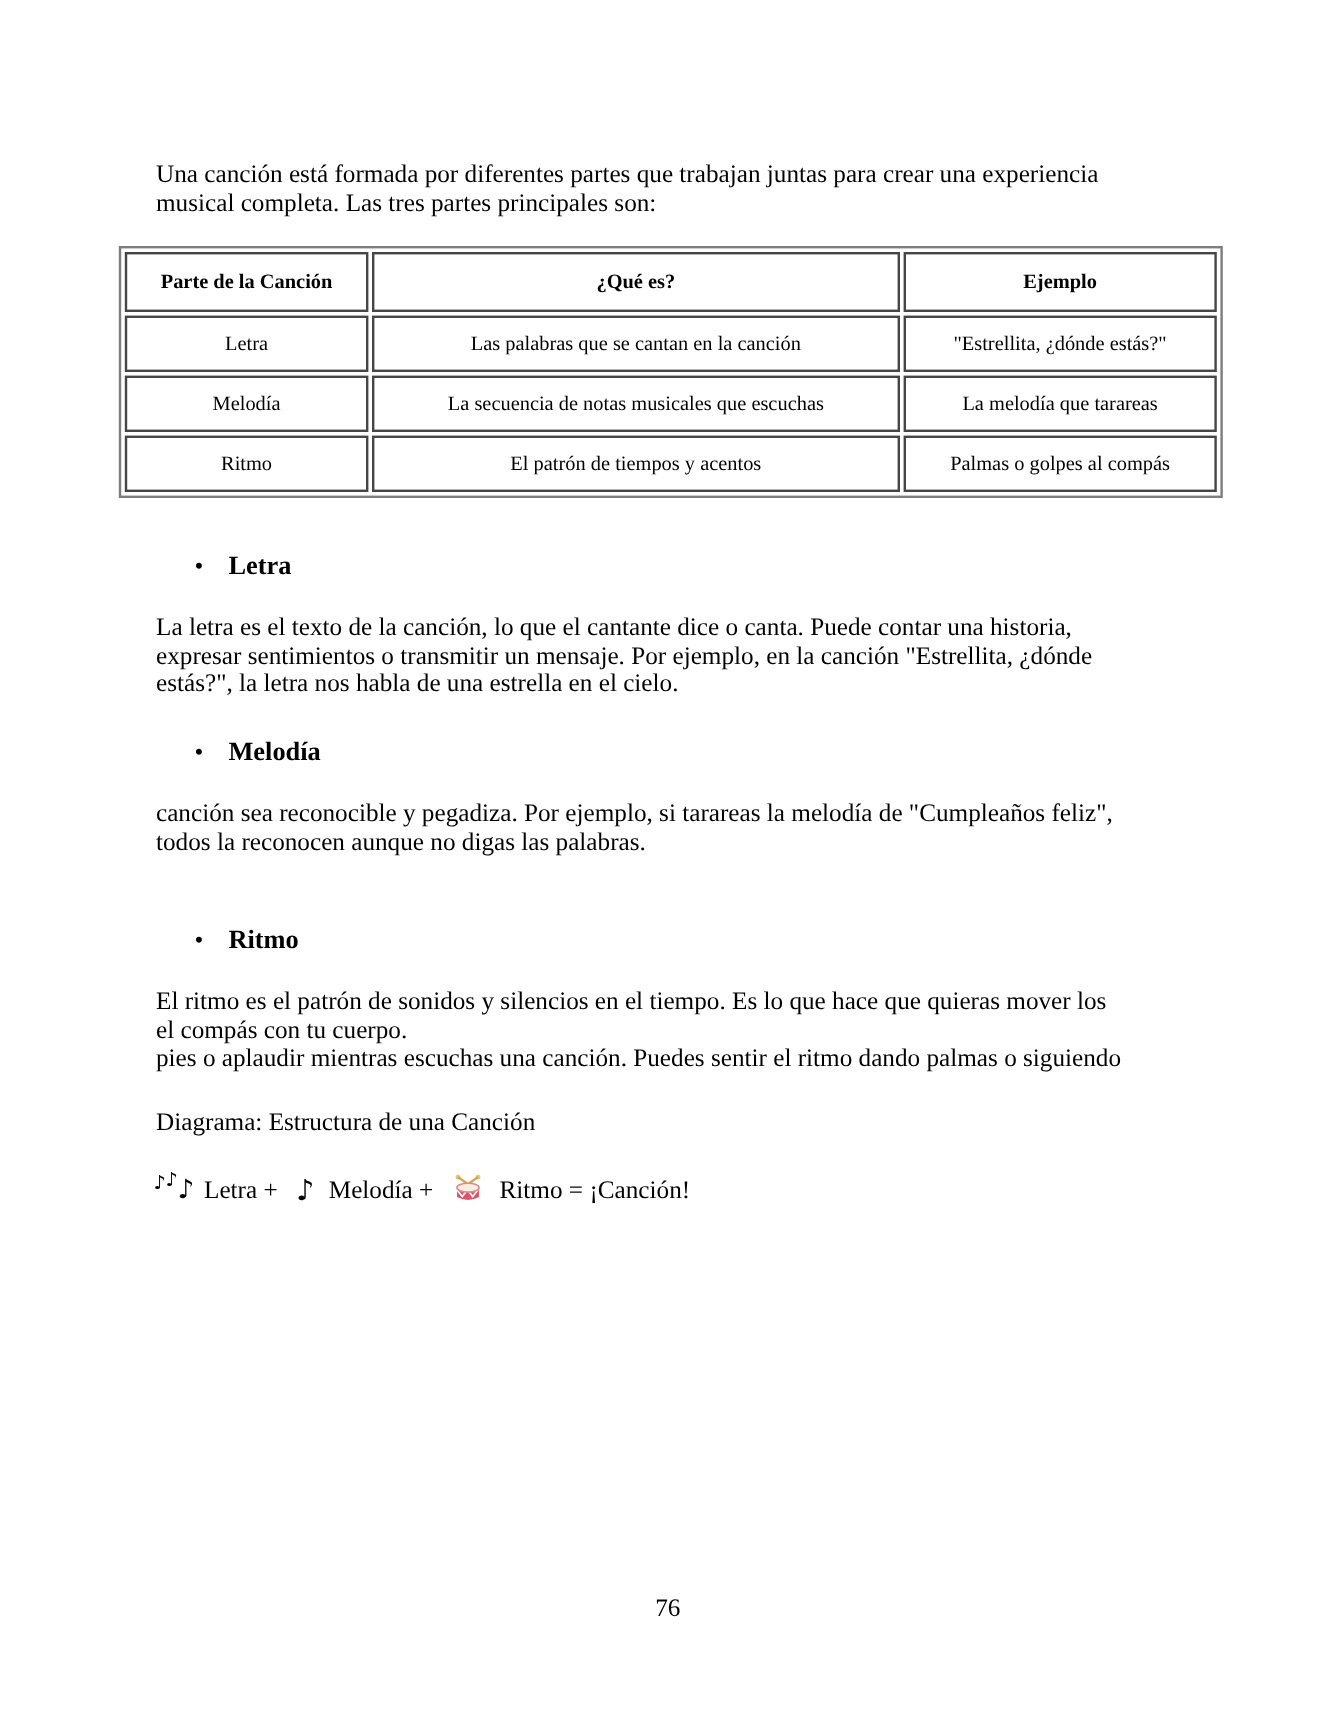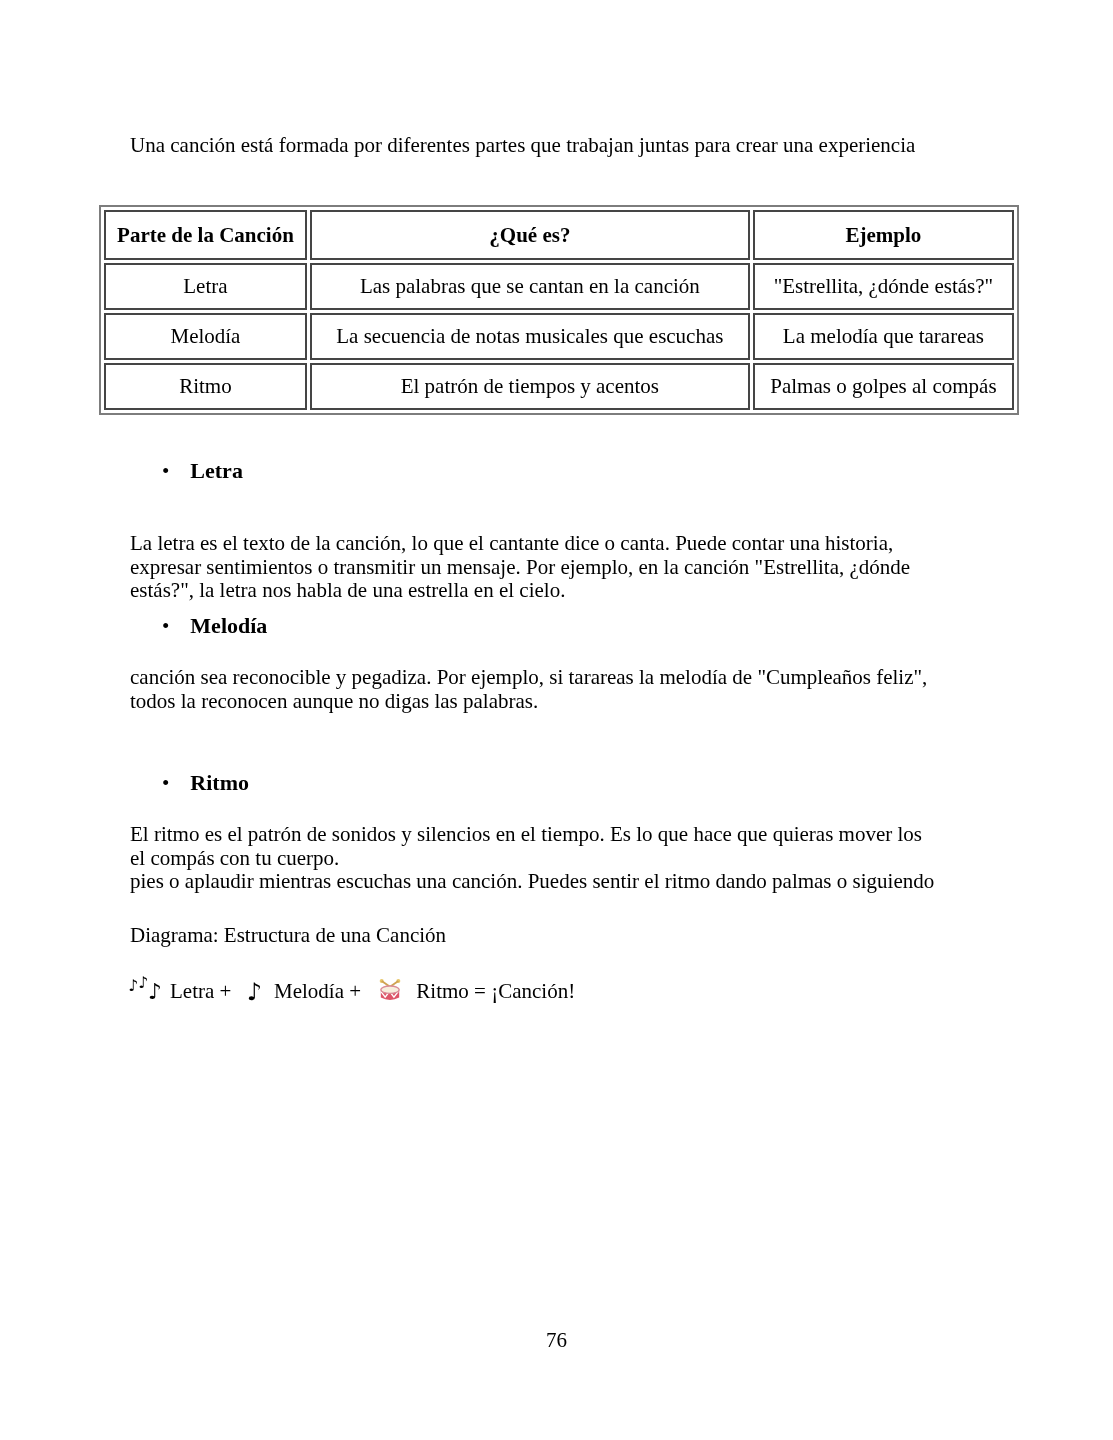--- a/index.html
+++ b/index.html
@@ -28,21 +28,21 @@
     table-layout: fixed;
     border-collapse: separate;
     border-spacing: 3px;
     border: 2px solid #7d7d7d;
   }
   table.song-table td, table.song-table th {
     border: 2px solid #454545;
     box-sizing: border-box;
     text-align: center;
     vertical-align: middle;
-    font-size: 21px;
+    font-size: 17px;
     white-space: nowrap;
     overflow: hidden;
   }
   table.song-table th { font-weight: bold; height: 50px; }
   table.song-table td { height: 47px; font-weight: normal; }
   col.c1 { width: 202px; }
   col.c2 { width: 438px; }
   col.c3 { width: 260px; }
   
   .bullet-heading {
@@ -97,20 +97,21 @@
     font-size: 21px;
   }
 </style>
 </head>
 <body>
 
 <div class="page">
 
   <div class="abs" style="left:130px; top:134px;">
     <div class="line">Una canción está formada por diferentes partes que trabajan juntas para crear una experiencia</div>
+    <div class="line">musical completa. Las tres partes principales son:</div>
   </div>
 
   <table class="song-table">
     <colgroup>
         <col class="c1">
         <col class="c2">
         <col class="c3">
       </colgroup>
     <tbody>
         <tr>
@@ -133,21 +134,21 @@
       <td>El patrón de tiempos y acentos</td>
       <td>Palmas o golpes al compás</td>
     </tr>
   </tbody>
     </table>
 
   <div class="bullet-heading" style="top:458px;">
     <span class="bullet">•</span>
     <span class="label">Letra</span>
   </div>
-  <div class="para" style="top:532px;">
+  <div class="para" style="top:511px;">
     <div class="line">La letra es el texto de la canción, lo que el cantante dice o canta. Puede contar una historia,</div>
     <div class="line">expresar sentimientos o transmitir un mensaje. Por ejemplo, en la canción "Estrellita, ¿dónde</div>
     <div class="line">estás?", la letra nos habla de una estrella en el cielo.</div>
   </div>
 
   <div class="bullet-heading" style="top:613px;">
     <span class="bullet">•</span>
     <span class="label">Melodía</span>
   </div>
   <div class="para" style="top:666px;">

